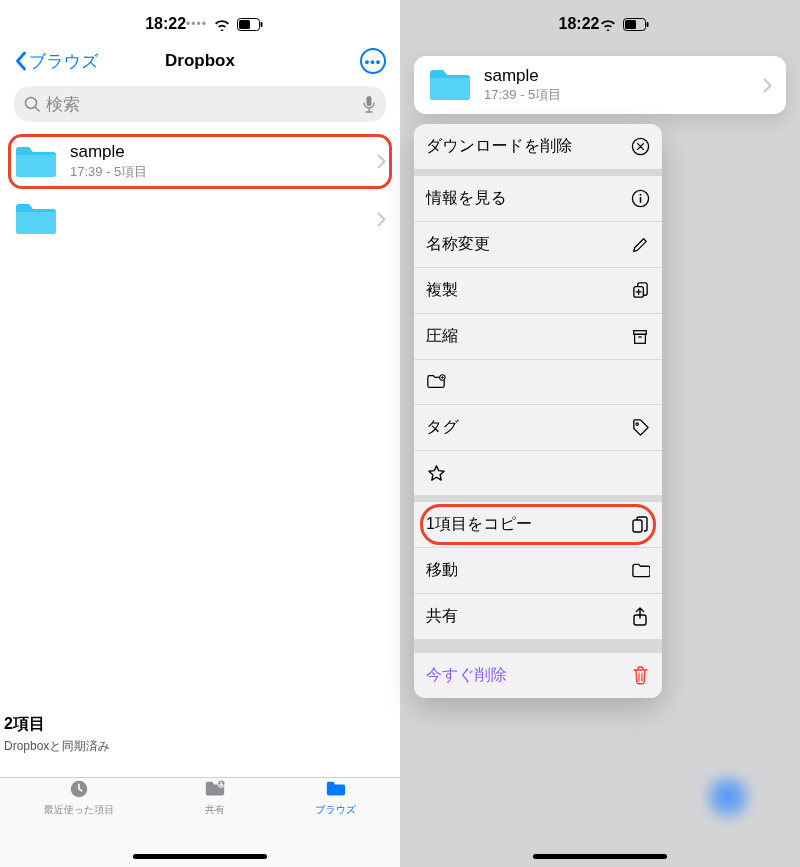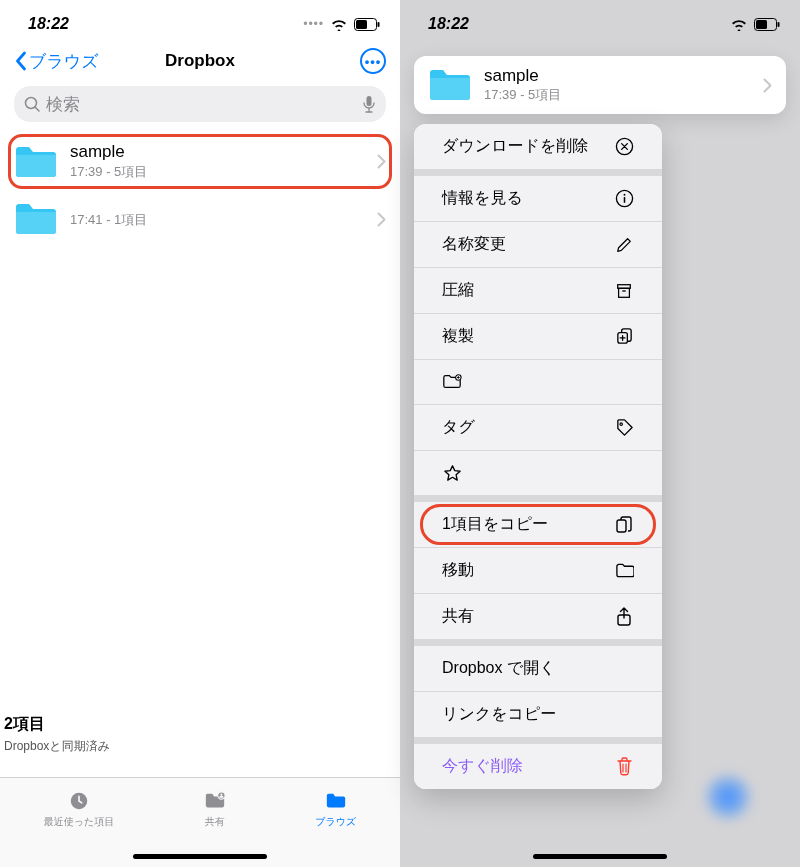--- a/index.html
+++ b/index.html
@@ -2,21 +2,21 @@
 <html><head>
 <meta charset="utf-8">
 <style>
 * { box-sizing: border-box; margin: 0; padding: 0; }
 body { font-family: -apple-system, "Hiragino Sans", sans-serif; background: #fff; width: 800px; height: 867px; display: flex; }
 .pane { width: 400px; height: 867px; position: relative; }
 .pane-left { background: #fff; }
 .pane-right { background: #d4d4d6; }
 
 
-.status-bar { display: flex; justify-content: space-between; align-items: center; padding: 12px 20px 6px 28px; height: 42px; font-style: italic; }
+.status-bar { display: flex; justify-content: center; align-items: center; padding: 12px 20px 6px 28px; height: 42px; }
 .status-time { font-weight: 600; font-size: 16px; }
 .status-icons { display: flex; align-items: center; gap: 6px; }
 .dots { letter-spacing: 1px; color: #999; font-size: 12px; }
 
 
 .nav-bar { display: flex; align-items: center; justify-content: space-between; padding: 6px 14px 8px; }
 .nav-back { display: flex; align-items: center; color: #007aff; font-size: 17px; gap: 2px; }
 .nav-title { font-weight: 600; font-size: 17px; position: absolute; left: 50%; transform: translateX(-50%); }
 .nav-more { width: 26px; height: 26px; border: 2px solid #007aff; border-radius: 50%; display: flex; align-items: center; justify-content: center; color: #007aff; font-size: 13px; letter-spacing: 1px; font-weight: bold; }
 
@@ -34,38 +34,38 @@
 .row .row-sub { font-size: 13px; color: #8a8a8e; margin-top: 1px; }
 .row .chev { color: #c7c7cc; font-size: 16px; }
 .highlight-ring { position: absolute; left: 8px; right: 8px; top: 2px; bottom: 2px; border: 3px solid #e8452d; border-radius: 14px; pointer-events: none; }
 
 
 .footer-info { position: absolute; bottom: 112px; left: 4px; right: 0; }
 .footer-count { font-weight: 600; font-size: 16px; }
 .footer-sync { font-size: 12px; color: #555; margin-top: 3px; }
 
 
-.tab-bar { position: absolute; bottom: 0; left: 0; right: 0; height: 90px; border-top: 0.5px solid #d0d0d2; display: flex; justify-content: space-around; padding-top: 12px; background: #f9f9f9; }
+.tab-bar { position: absolute; bottom: 0; left: 0; right: 0; height: 90px; border-top: 0.5px solid #d0d0d2; display: flex; justify-content: space-around; padding-top: 0; background: #f9f9f9; }
 .tab { display: flex; flex-direction: column; align-items: center; gap: 3px; color: #8e8e93; font-size: 10px; }
 .tab.active { color: #007aff; }
 .tab svg { width: 26px; height: 22px; }
 .home-ind { position: absolute; bottom: 8px; left: 50%; transform: translateX(-50%); width: 134px; height: 5px; background: #000; border-radius: 3px; }
 
 
 .preview-card { margin: 14px 14px 10px; background: #fff; border-radius: 12px; padding: 10px 14px; display: flex; align-items: center; gap: 12px; box-shadow: 0 6px 20px rgba(0,0,0,0.12); }
 .preview-card .folder-icon { width: 44px; height: 36px; }
 .preview-card .row-text { flex: 1; }
 .preview-card .row-title { font-size: 17px; }
 .preview-card .row-sub { font-size: 13px; color: #8a8a8e; }
 .preview-card .chev { color: #c7c7cc; }
 
 .menu { margin: 6px 14px; background: #efeff0; border-radius: 12px; overflow: hidden; width: 248px; box-shadow: 0 10px 30px rgba(0,0,0,0.2); }
 .menu-group { background: #efeff0; }
 .menu-sep { height: 7px; background: #d8d8da; }
-.menu-item { display: flex; align-items: center; justify-content: space-between; padding: 12px 28px; font-size: 16px; border-bottom: 0.5px solid #d8d8da; background: #f2f2f4; position: relative; }
+.menu-item { display: flex; align-items: center; justify-content: space-between; padding: 12px 12px; font-size: 16px; border-bottom: 0.5px solid #d8d8da; background: #f2f2f4; position: relative; }
 .menu-item:last-child { border-bottom: none; }
 .menu-item.destructive { color: #8b5cf6; }
 .menu-item .mi-icon { width: 20px; height: 20px; display: flex; align-items: center; justify-content: center; }
 .menu-highlight { position: absolute; left: 6px; right: 6px; top: 2px; bottom: 2px; border: 3px solid #e8452d; border-radius: 20px; pointer-events: none; }
 
 .blur-dot { position: absolute; bottom: 48px; right: 50px; width: 44px; height: 44px; background: radial-gradient(circle, #3a8cff 0%, rgba(58,140,255,0.3) 70%, transparent 100%); border-radius: 50%; filter: blur(6px); }
 
 svg { display: block; }
 </style>
 </head>
@@ -128,21 +128,20 @@
         </svg>
     </span>
   </div>
 
   <div class="row">
     <svg class="folder-icon" viewBox="0 0 44 36">
         <path d="M2 6a3 3 0 013-3h10l4 5h20a3 3 0 013 3v19a3 3 0 01-3 3H5a3 3 0 01-3-3V6z" fill="#35c6f4"></path>
         <path d="M2 11h40v19a3 3 0 01-3 3H5a3 3 0 01-3-3V11z" fill="#56d2f7"></path>
       </svg>
     <div class="row-text">
-      <div class="row-sub">17:41 - 1項目</div>
     </div>
     <span class="chev">
       <svg width="9" height="15" viewBox="0 0 9 15">
           <path d="M1.5 1.5l6 6-6 6" stroke="#c7c7cc" stroke-width="2" fill="none" stroke-linecap="round" stroke-linejoin="round"></path>
         </svg>
     </span>
   </div>
 
   <div class="footer-info">
     <div class="footer-count">2項目</div>
@@ -233,40 +232,40 @@
       </div>
       <div class="menu-item">
         <span>名称変更</span>
         <span class="mi-icon">
             <svg width="18" height="18" viewBox="0 0 20 20">
               <path d="M3 17l1-4L14 3l3 3L7 16l-4 1z" stroke="#000" stroke-width="1.4" fill="none" stroke-linejoin="round"></path>
             </svg>
           </span>
       </div>
       <div class="menu-item">
+        <span>複製</span>
+        <span class="mi-icon">
+            <svg width="19" height="19" viewBox="0 0 20 20">
+              <rect x="3" y="6" width="10" height="11" rx="2" stroke="#000" stroke-width="1.4" fill="none"></rect>
+              <path d="M7 6V4a2 2 0 012-2h6a2 2 0 012 2v9a2 2 0 01-2 2h-2" stroke="#000" stroke-width="1.4" fill="none"></path>
+              <path d="M8 9v5M5.5 11.5h5" stroke="#000" stroke-width="1.4" stroke-linecap="round"></path>
+            </svg>
+          </span>
+      </div>
+      <div class="menu-item">
         <span>圧縮</span>
         <span class="mi-icon">
             <svg width="18" height="18" viewBox="0 0 20 20">
               <rect x="3" y="3" width="14" height="4" stroke="#000" stroke-width="1.4" fill="none"></rect>
               <rect x="4" y="7" width="12" height="10" stroke="#000" stroke-width="1.4" fill="none"></rect>
               <line x1="8" y1="10" x2="12" y2="10" stroke="#000" stroke-width="1.4"></line>
             </svg>
           </span>
       </div>
       <div class="menu-item">
-        <span>複製</span>
-        <span class="mi-icon">
-            <svg width="19" height="19" viewBox="0 0 20 20">
-              <rect x="3" y="6" width="10" height="11" rx="2" stroke="#000" stroke-width="1.4" fill="none"></rect>
-              <path d="M7 6V4a2 2 0 012-2h6a2 2 0 012 2v9a2 2 0 01-2 2h-2" stroke="#000" stroke-width="1.4" fill="none"></path>
-              <path d="M8 9v5M5.5 11.5h5" stroke="#000" stroke-width="1.4" stroke-linecap="round"></path>
-            </svg>
-          </span>
-      </div>
-      <div class="menu-item">
         <span class="mi-icon">
             <svg width="20" height="18" viewBox="0 0 22 18">
               <path d="M2 4a2 2 0 012-2h4l2 2h8a2 2 0 012 2v7a2 2 0 01-2 2H4a2 2 0 01-2-2V4z" stroke="#000" stroke-width="1.4" fill="none"></path>
               <circle cx="18" cy="4" r="3" fill="#fff" stroke="#000" stroke-width="1.2"></circle>
               <path d="M18 2.5v3M16.5 4h3" stroke="#000" stroke-width="1"></path>
             </svg>
           </span>
       </div>
       <div class="menu-item">
         <span>タグ</span>
@@ -309,28 +308,20 @@
         <span>共有</span>
         <span class="mi-icon">
             <svg width="16" height="20" viewBox="0 0 16 20">
               <path d="M8 1v10M4.5 4.5L8 1l3.5 3.5" stroke="#000" stroke-width="1.4" fill="none" stroke-linecap="round" stroke-linejoin="round"></path>
               <rect x="2" y="8" width="12" height="10" rx="2" stroke="#000" stroke-width="1.4" fill="none"></rect>
             </svg>
           </span>
       </div>
     </div>
     <div class="menu-sep"></div>
-    <div class="menu-group">
-      <div class="menu-item">
-        <span>Dropbox で開く</span>
-      </div>
-      <div class="menu-item">
-        <span>リンクをコピー</span>
-      </div>
-    </div>
     <div class="menu-sep"></div>
     <div class="menu-group">
       <div class="menu-item destructive">
         <span>今すぐ削除</span>
         <span class="mi-icon">
             <svg width="17" height="19" viewBox="0 0 17 19">
               <path d="M2 4h13M6 4V2.5A1.5 1.5 0 017.5 1h2A1.5 1.5 0 0111 2.5V4M4 4l.8 12a2 2 0 002 1.8h3.4a2 2 0 002-1.8L13 4" stroke="#ff3b30" stroke-width="1.4" fill="none" stroke-linecap="round"></path>
               <path d="M7 7v8M10 7v8" stroke="#ff3b30" stroke-width="1.2" stroke-linecap="round"></path>
             </svg>
           </span>

